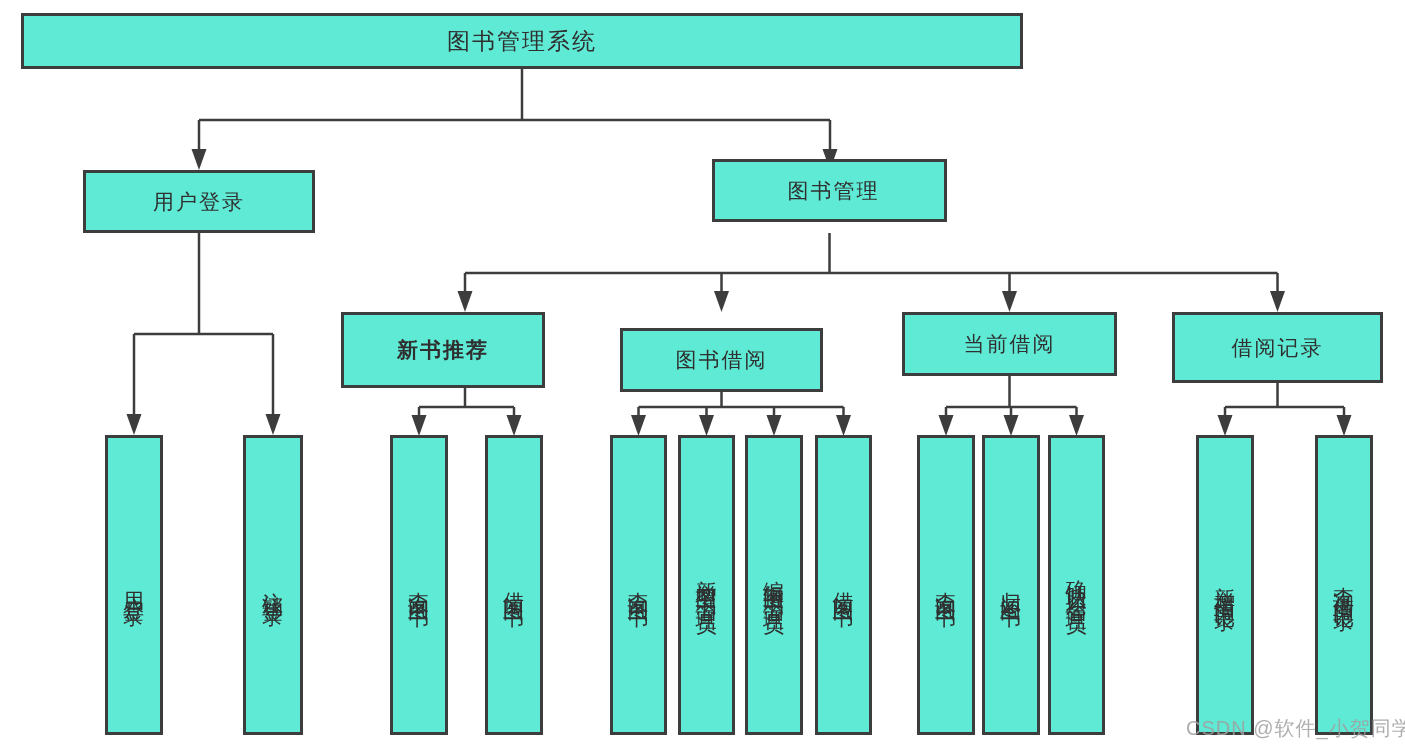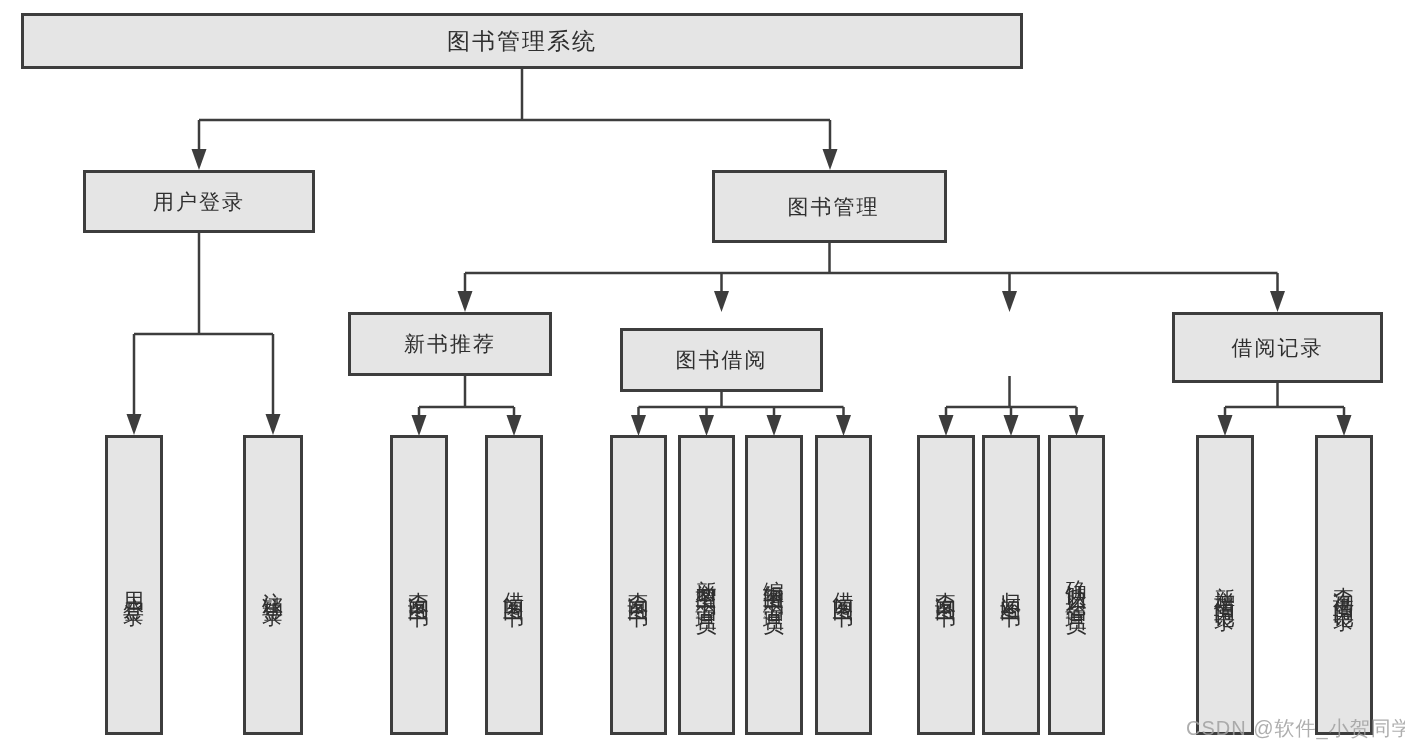--- a/index.html
+++ b/index.html
@@ -17,21 +17,21 @@
   }
   svg.connectors {
     position: absolute;
     left: 0;
     top: 0;
     z-index: 1;
   }
   .box {
     position: absolute;
     box-sizing: border-box;
-    background: #e5e5e5;
+    background: #5eead4;
     border: 3px solid #3d3d3d;
     color: #2f2f2f;
     display: flex;
     align-items: center;
     justify-content: center;
     z-index: 2;
   }
   .hbox {
     font-size: 21px;
     letter-spacing: 2px;
@@ -135,24 +135,25 @@
       <line x1="1225" y1="407" x2="1225" y2="418"></line>
       <polygon points="1217.5,415 1232.5,415 1225,436" fill="#3d3d3d" stroke="none"></polygon>
       <line x1="1344" y1="407" x2="1344" y2="418"></line>
       <polygon points="1336.5,415 1351.5,415 1344,436" fill="#3d3d3d" stroke="none"></polygon>
     </g>
   </svg>
 
   <div class="box hbox root" style="left:21px; top:13px; width:1002px; height:56px;">图书管理系统</div>
 
   <div class="box hbox" style="left:83px; top:170px; width:232px; height:63px;">用户登录</div>
-  <div class="box hbox" style="left:712px; top:170px; width:235px; height:73px;padding-left:8px;">图书管理</div>
+  <div class="box hbox" style="left:712px; top:159px; width:235px; height:63px;padding-left:8px;">图书管理</div>
 
-  <div class="box hbox" style="left:348px; top:312px; width:204px; height:64px;">新书推荐</div>
+  <div class="box hbox" style="left:341px; top:312px; width:204px; height:76px;font-weight:bold;">新书推荐</div>
   <div class="box hbox" style="left:620px; top:312px; width:203px; height:64px;margin-top:16px;">图书借阅</div>
+  <div class="box hbox" style="left:902px; top:312px; width:215px; height:64px;">当前借阅</div>
   <div class="box hbox" style="left:1172px; top:312px; width:211px; height:71px;">借阅记录</div>
 
   <div class="box vbox" style="left:105px; top:435px; width:58px; height:300px;">用户登录</div>
   <div class="box vbox" style="left:243px; top:435px; width:60px; height:300px;">注销登录</div>
 
   <div class="box vbox" style="left:390px; top:435px; width:58px; height:300px;">查询图书</div>
   <div class="box vbox" style="left:485px; top:435px; width:58px; height:300px;">借阅图书</div>
 
   <div class="box vbox" style="left:610px; top:435px; width:57px; height:300px;">查询图书</div>
   <div class="box vbox" style="left:678px; top:435px; width:57px; height:300px;">新增图书（管理员）</div>

